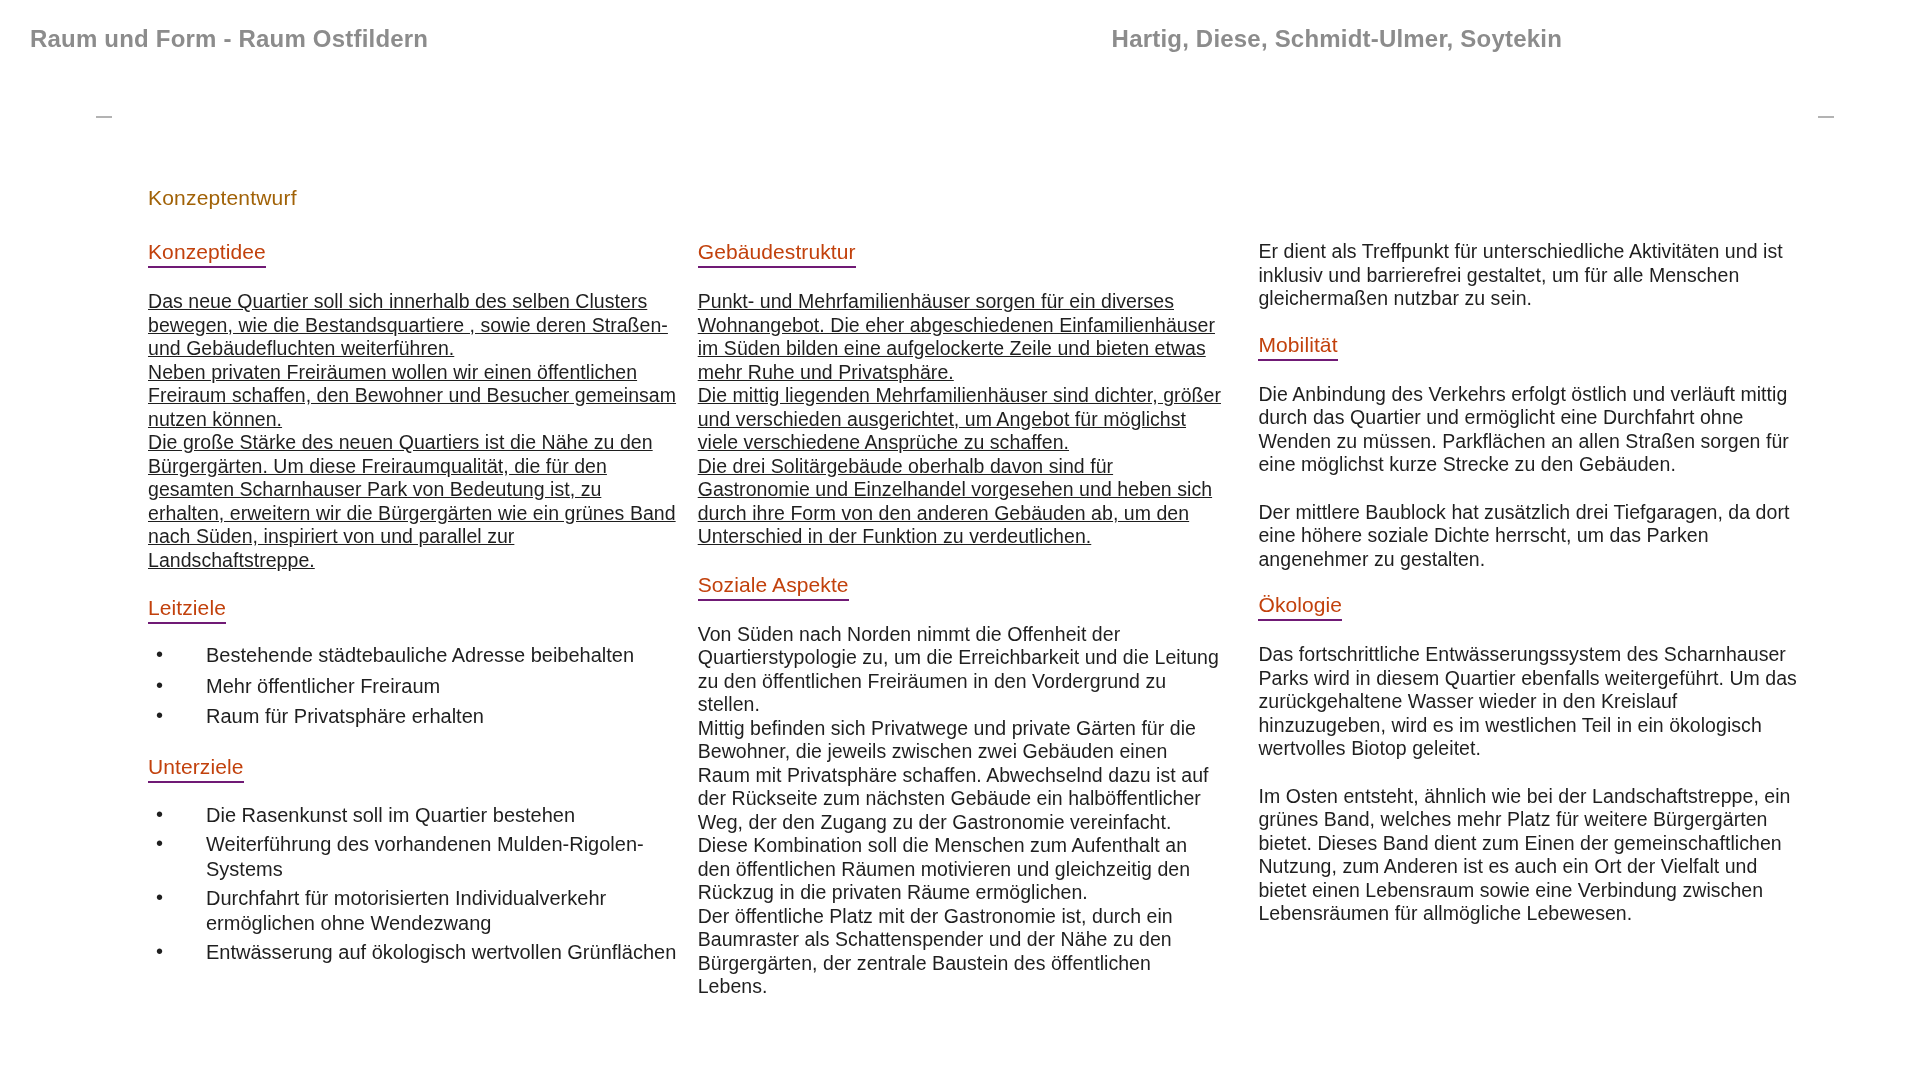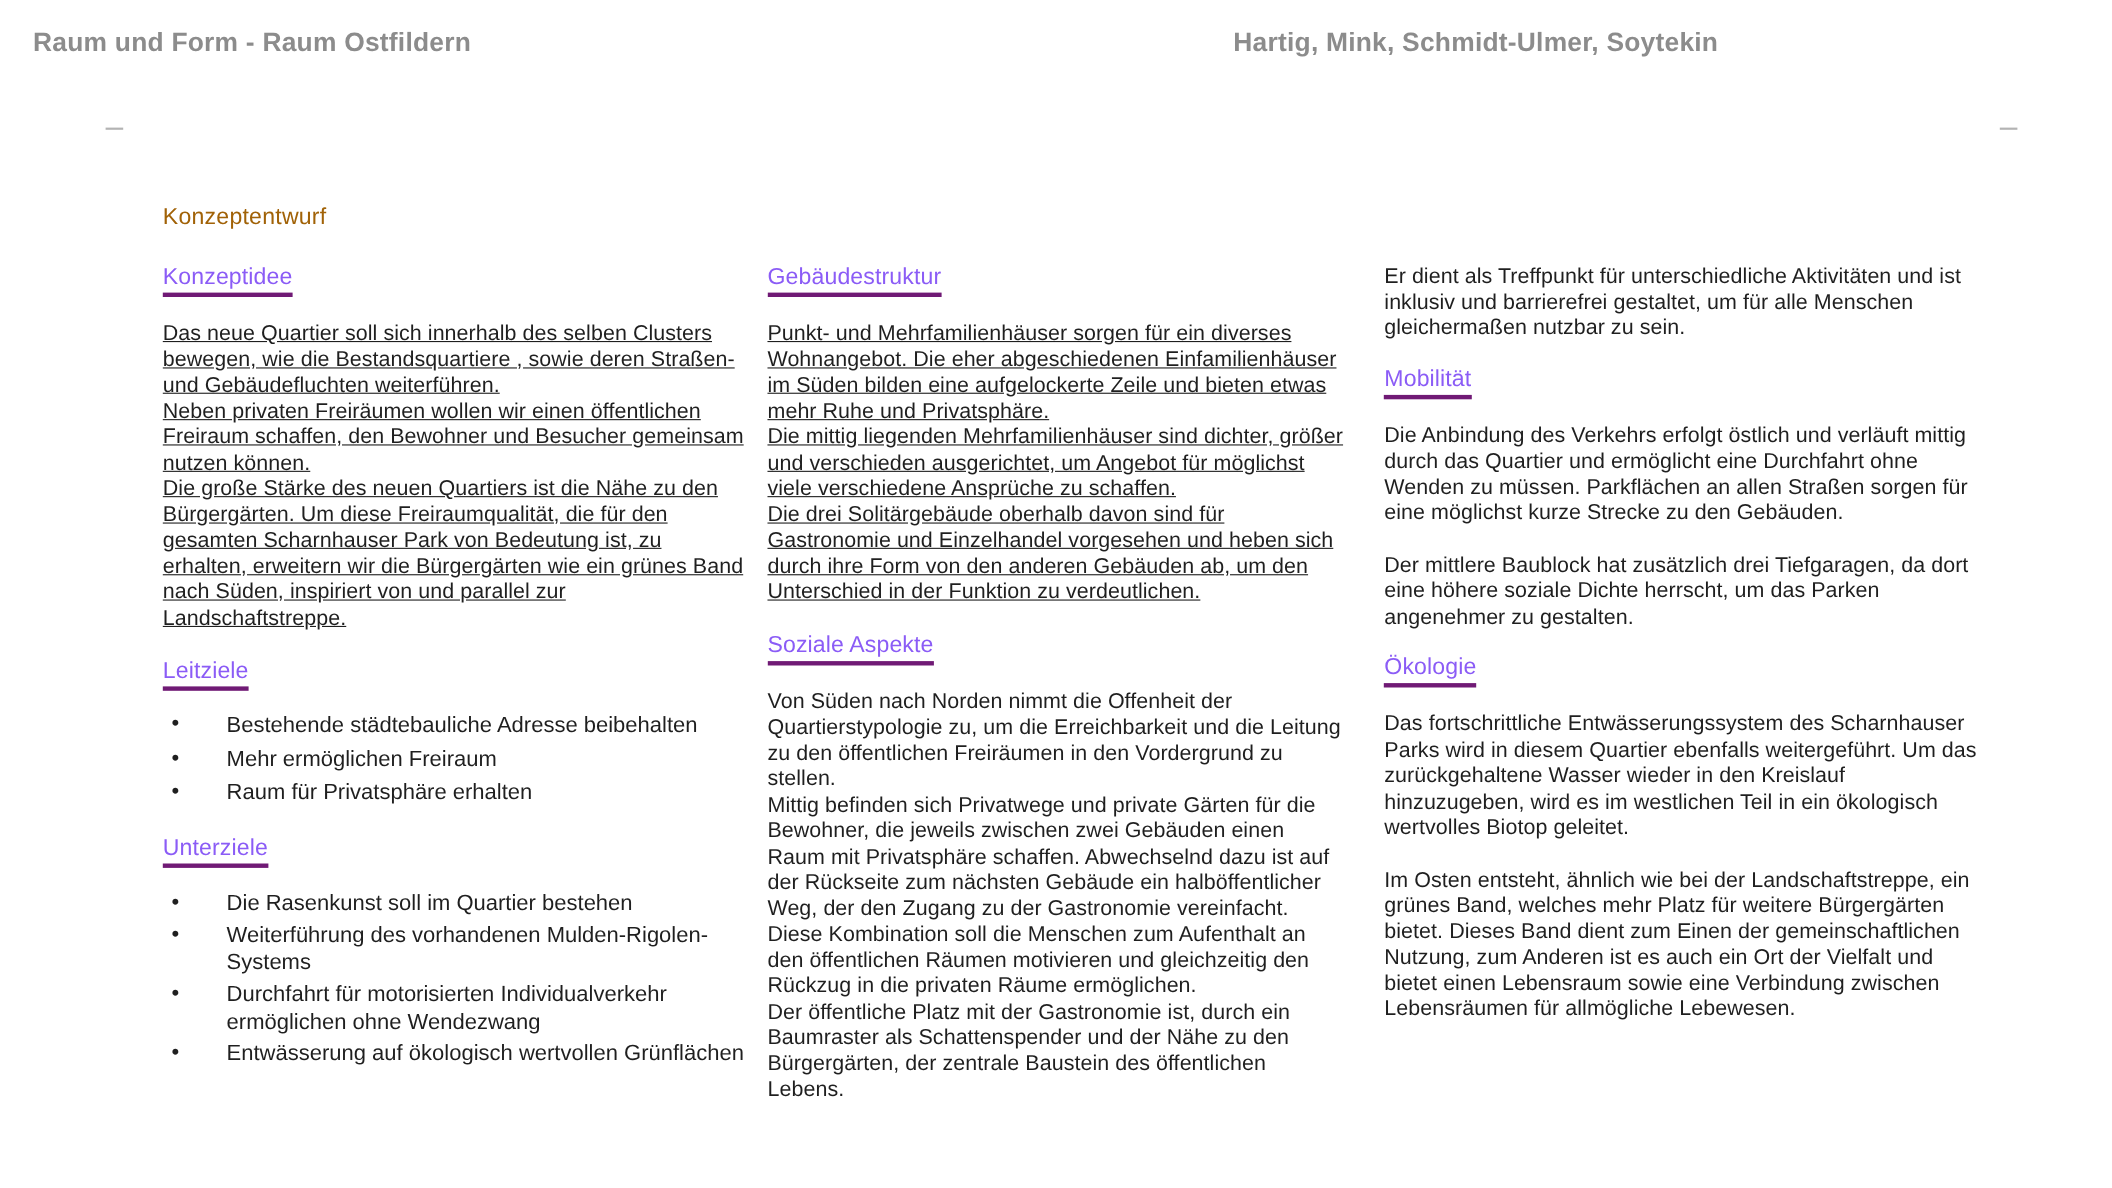--- a/index.html
+++ b/index.html
@@ -74,25 +74,25 @@
   }
   .col-1 { width: 555px; padding-right: 18px; }
   .col-2 { width: 550px; padding-right: 18px; }
   .col-3 { width: 555px; margin-left: 16px; }
 
   .section { margin-bottom: 0; }
 
   h3.section-heading {
     font-size: 21px;
     font-weight: normal;
-    color: #8b5cf6;
+    color: #c2410c;
     margin: 0 0 22px 0;
     padding: 0 0 2px 0;
     display: inline-block;
-    border-bottom: 4px solid #701a75;
+    border-bottom: 2px solid #701a75;
     letter-spacing: 0.1px;
   }
   h3.section-heading.tight { margin-bottom: 20px; }
 
   p.body-text {
     font-size: 19.5px;
     line-height: 23.5px;
     margin: 0 0 24px 0;
     color: #1f1f1f;
     letter-spacing: 0.05px;
@@ -121,21 +121,21 @@
     color: #1f1f1f;
   }
   ul.bullets.wide li { margin-bottom: 4px; line-height: 25px; }
   ul.bullets li:last-child { margin-bottom: 0; }
 </style>
 </head>
 <body>
 
 <div class="slide-header">
   <div class="header-left">Raum und Form - Raum Ostfildern</div>
-  <div class="header-right">Hartig, Mink, Schmidt-Ulmer, Soytekin</div>
+  <div class="header-right">Hartig, Diese, Schmidt-Ulmer, Soytekin</div>
 </div>
 <div class="tick tick-left"></div>
 <div class="tick tick-right"></div>
 
 <div class="slide-title">Konzeptentwurf</div>
 
 <div class="columns">
 
   <div class="col col-1">
 
@@ -143,21 +143,21 @@
       <h3 class="section-heading">Konzeptidee</h3>
       <p class="body-text" style="white-space: pre-line; text-decoration: underline;">Das neue Quartier soll sich innerhalb des selben Clusters bewegen, wie die Bestandsquartiere , sowie deren Straßen- und Gebäudefluchten weiterführen.
 Neben privaten Freiräumen wollen wir einen öffentlichen Freiraum schaffen, den Bewohner und Besucher gemeinsam nutzen können.
 Die große Stärke des neuen Quartiers ist die Nähe zu den Bürgergärten. Um diese Freiraumqualität, die für den gesamten Scharnhauser Park von Bedeutung ist, zu erhalten, erweitern wir die Bürgergärten wie ein grünes Band nach Süden, inspiriert von und parallel zur Landschaftstreppe.</p>
     </div>
 
     <div class="section">
       <h3 class="section-heading tight">Leitziele</h3>
       <ul class="bullets">
         <li>Bestehende städtebauliche Adresse beibehalten</li>
-        <li>Mehr ermöglichen Freiraum</li>
+        <li>Mehr öffentlicher Freiraum</li>
         <li>Raum für Privatsphäre erhalten</li>
       </ul>
     </div>
 
     <div class="section">
       <h3 class="section-heading tight">Unterziele</h3>
       <ul class="bullets wide">
         <li>Die Rasenkunst soll im Quartier bestehen</li>
         <li>Weiterführung des vorhandenen Mulden-Rigolen-Systems</li>
         <li>Durchfahrt für motorisierten Individualverkehr ermöglichen ohne Wendezwang</li>

